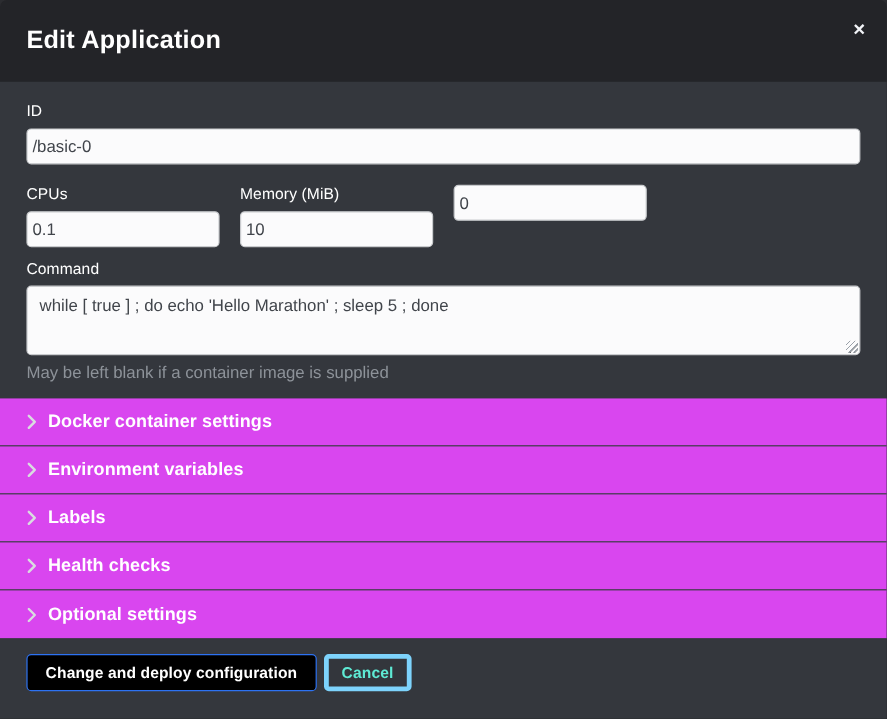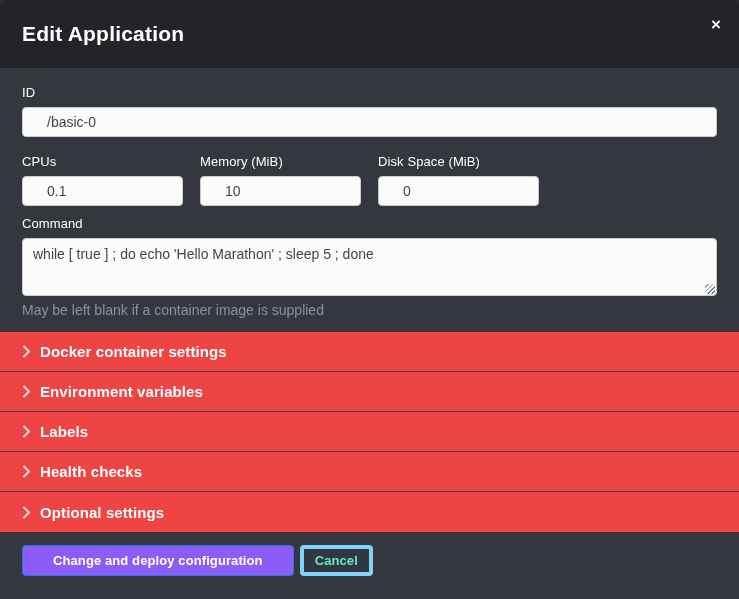--- a/index.html
+++ b/index.html
@@ -54,21 +54,21 @@
     font-weight: 400;
     margin-bottom: 7px;
     letter-spacing: 0.1px;
   }
   .text-input {
     width: 100%;
     height: 30px;
     background: #fbfbfc;
     border: 1px solid #c9cbce;
     border-radius: 4px;
-    padding: 0 24px;
+    padding: 0 4px;
     font-family: "Liberation Sans", sans-serif;
     font-size: 14px;
     color: #41454b;
     outline: none;
   }
   .grid-row {
     display: grid;
     grid-template-columns: repeat(4, 1fr);
     column-gap: 17px;
     margin-bottom: 10px;
@@ -98,21 +98,21 @@
       #9aa0a8 2px 3px
     );
     pointer-events: none;
   }
   .help-text {
     margin-top: 6px;
     color: #8d9299;
     font-size: 14px;
   }
   
-  .sections { background: #ef4444; }
+  .sections { background: #d946ef; }
   .section-row {
     height: 40px;
     display: flex;
     align-items: center;
     padding: 0 22px;
     cursor: pointer;
   }
   .section-row:not(:last-child) { border-bottom: 1px solid #3b3e45; }
   .chevron {
     width: 9px; height: 13px;
@@ -139,24 +139,24 @@
   .btn {
     height: 31px;
     border-radius: 4px;
     font-family: "Liberation Sans", sans-serif;
     font-size: 13px;
     font-weight: 600;
     cursor: pointer;
     letter-spacing: 0.1px;
   }
   .btn-primary {
-    background: #8b5cf6;
+    background: #000000;
     border: 1px solid #2d72f2;
     color: #ffffff;
-    padding: 0 30px;
+    padding: 0 15px;
   }
   .btn-cancel {
     background: #33363c;
     border: 4px solid #7dd3fc;
     color: #5eead4;
     padding: 0 11px;
   }
 </style>
 </head>
 <body>
@@ -178,21 +178,20 @@
     <div class="grid-row">
       <div>
         <label class="field-label">CPUs</label>
         <input class="text-input" type="text" value="0.1" style="">
       </div>
       <div>
         <label class="field-label">Memory (MiB)</label>
         <input class="text-input" type="text" value="10" style="">
       </div>
       <div>
-        <label class="field-label">Disk Space (MiB)</label>
         <input class="text-input" type="text" value="0" style="">
       </div>
     </div>
 
     <div class="form-group">
       <label class="field-label">Command</label>
       <div class="textarea-wrap">
         <textarea class="command-textarea" style="">while [ true ] ; do echo 'Hello Marathon' ; sleep 5 ; done</textarea>
         <span class="resize-grip"></span>
       </div>

